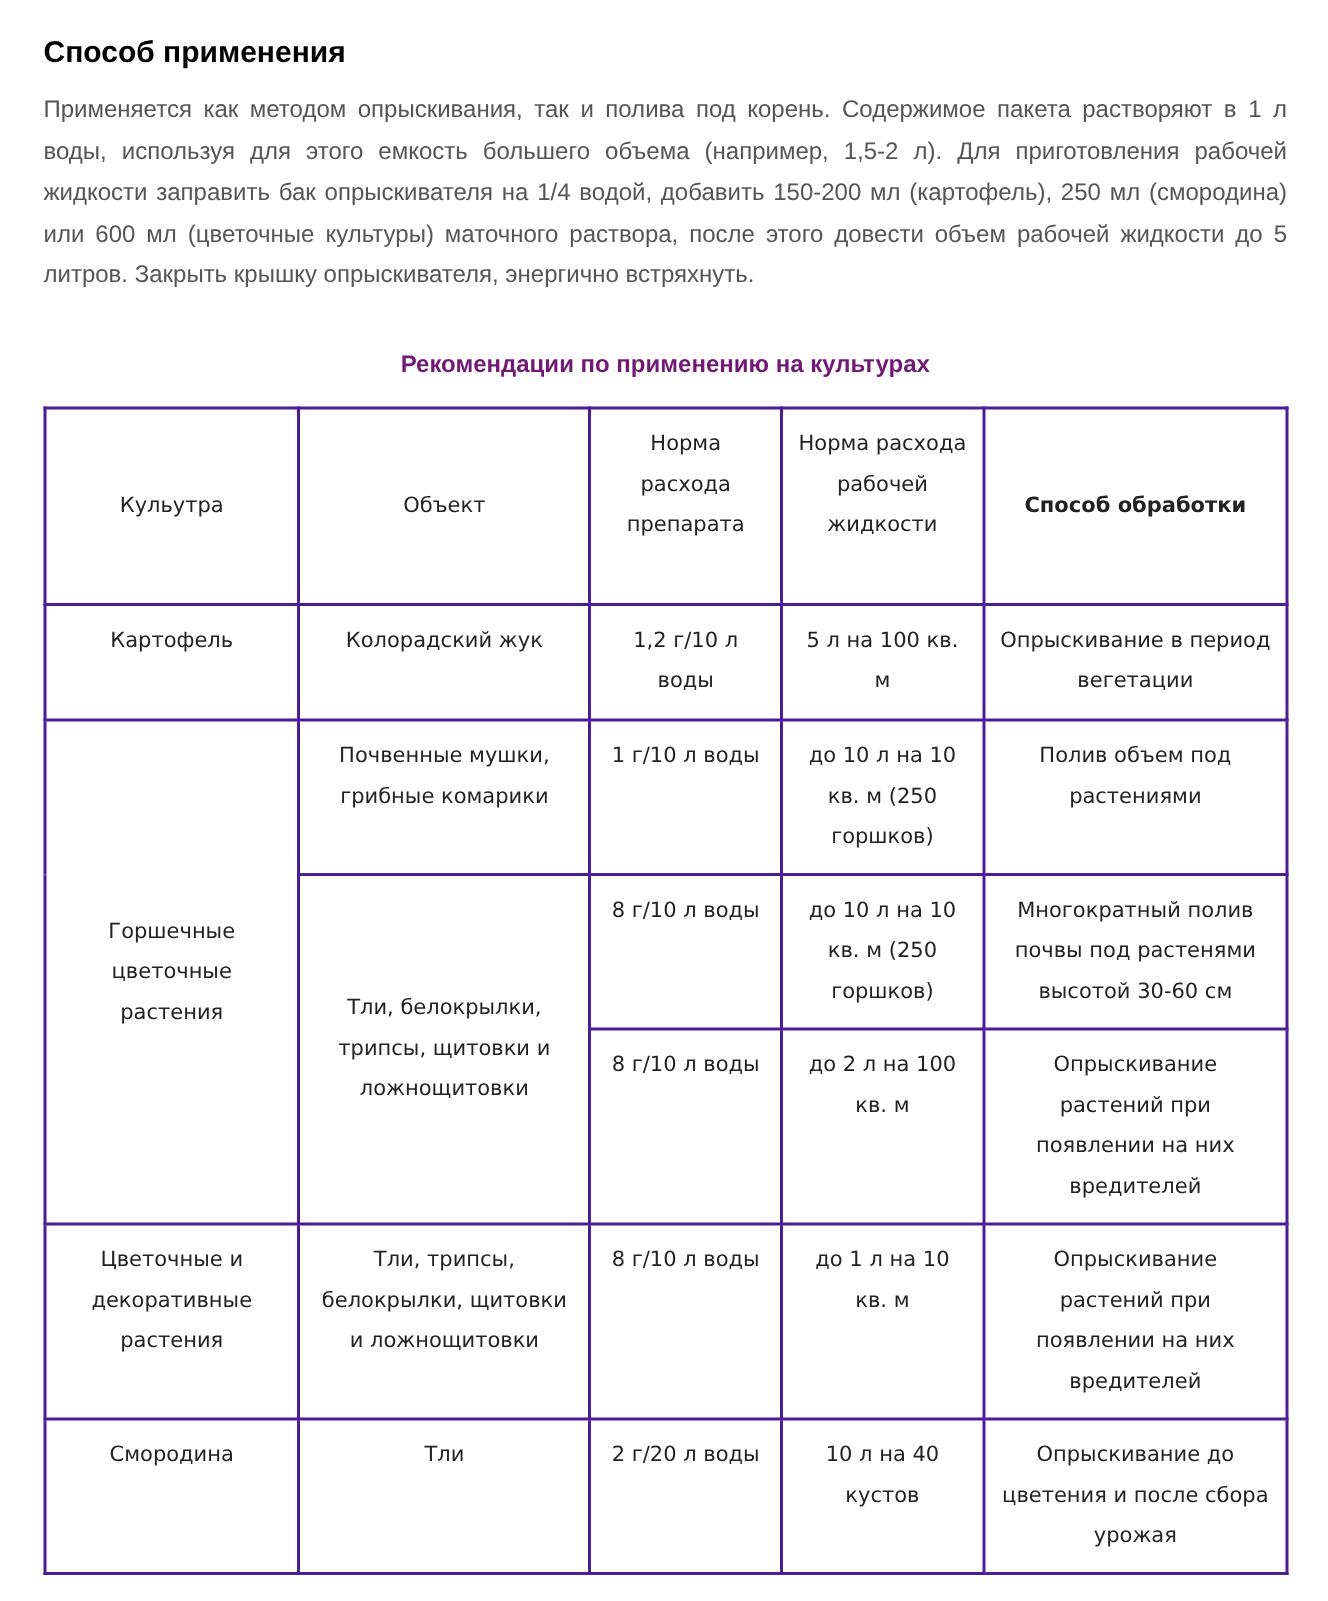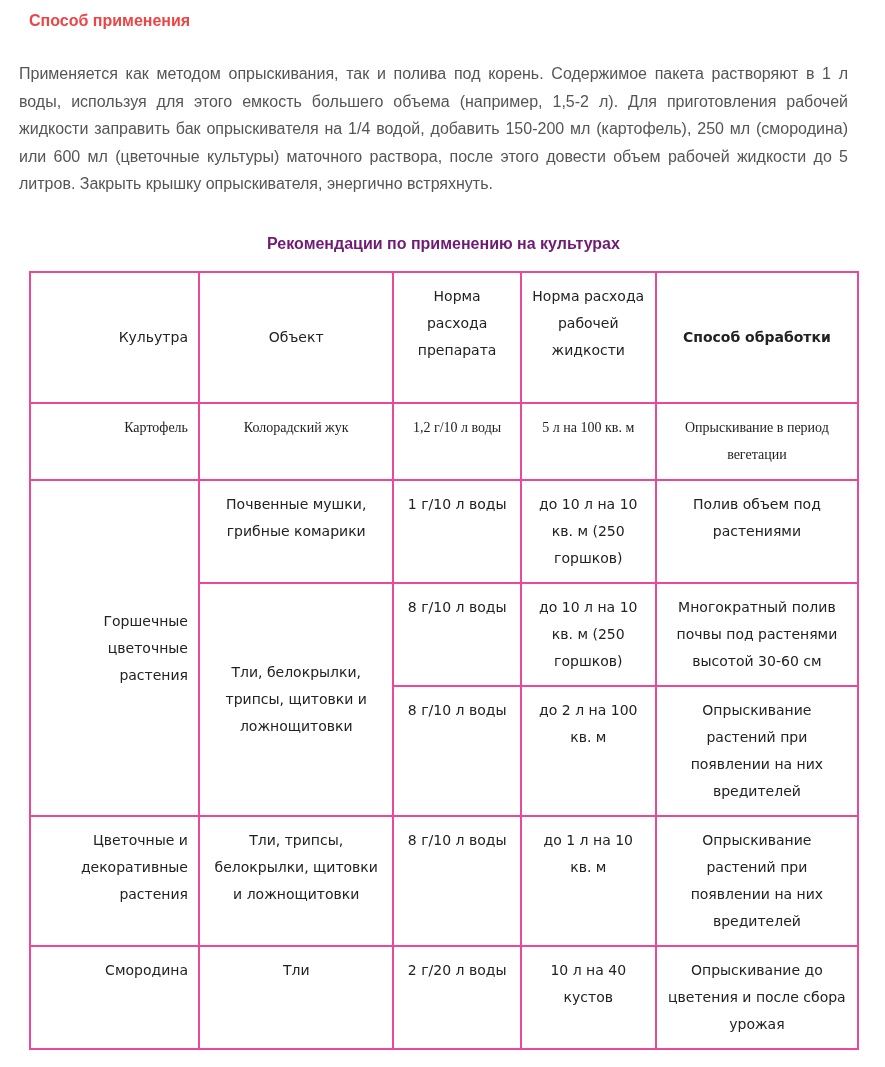--- a/index.html
+++ b/index.html
@@ -1,49 +1,49 @@
 <!DOCTYPE html>
 <html><head>
   <meta charset="utf-8">
   <style>
     html, body { margin: 0; padding: 0; background: #ffffff; }
     body {
       width: 885px; height: 1067px; position: relative; overflow: hidden;
       color: #333333;
     }
     .heading {
-      position: absolute; left: 29px; top: 12px;
+      position: absolute; left: 29px; top: 24px;
       font-family: "Liberation Sans", sans-serif;
-      font-size: 16px; font-weight: bold; color: #ef4444;
+      font-size: 20px; font-weight: bold; color: #000000;
     }
     .para {
-      position: absolute; left: 19px; top: 60px; width: 829px;
+      position: absolute; left: 29px; top: 60px; width: 829px;
       font-family: "Liberation Sans", sans-serif;
       font-size: 16px; line-height: 27.5px; color: #555555;
       text-align: justify;
     }
     .table-title {
       position: absolute; left: 29px; top: 235px; width: 829px;
       font-family: "Liberation Sans", sans-serif;
       font-size: 16px; font-weight: bold; color: #701a75;
       text-align: center;
     }
     table.rec {
       position: absolute; left: 29px; top: 271px;
       width: 830px; border-collapse: collapse;
       font-family: "DejaVu Sans", sans-serif;
       font-size: 14px; line-height: 27px; color: #222222;
     }
     table.rec td {
-      border: 2px solid #ec4899;
+      border: 2px solid #4c1d95;
       padding: 10px 10px;
       vertical-align: top;
       text-align: center;
     }
-    table.rec td.left { text-align: right; }
+    table.rec td.left { text-align: center; }
     table.rec td.vmid { vertical-align: middle; }
     .c1 { width: 148px; }
     .c2 { width: 174px; }
     .c3 { width: 106px; }
     .c4 { width: 114px; }
     .c5 { width: 182px; font-weight: bold; }
   </style>
 </head>
 <body>
 
@@ -53,21 +53,21 @@
 
 <table class="rec">
   <tbody>
       <tr style="height:131px;">
     <td class="c1 left vmid">Кульутра</td>
     <td class="c2 vmid">Объект</td>
     <td class="c3">Норма расхода препарата</td>
     <td class="c4">Норма расхода рабочей жидкости</td>
     <td class="c5 vmid">Способ обработки</td>
   </tr>
-  <tr style="height:77px;font-family:Liberation Serif, serif;">
+  <tr style="height:77px;">
     <td class="left">Картофель</td>
     <td>Колорадский жук</td>
     <td>1,2 г/10 л воды</td>
     <td>5 л на 100 кв. м</td>
     <td>Опрыскивание в период вегетации</td>
   </tr>
   <tr style="height:103px;">
     <td class="left vmid" rowspan="3">Горшечные цветочные растения</td>
     <td>Почвенные мушки, грибные комарики</td>
     <td>1 г/10 л воды</td>

